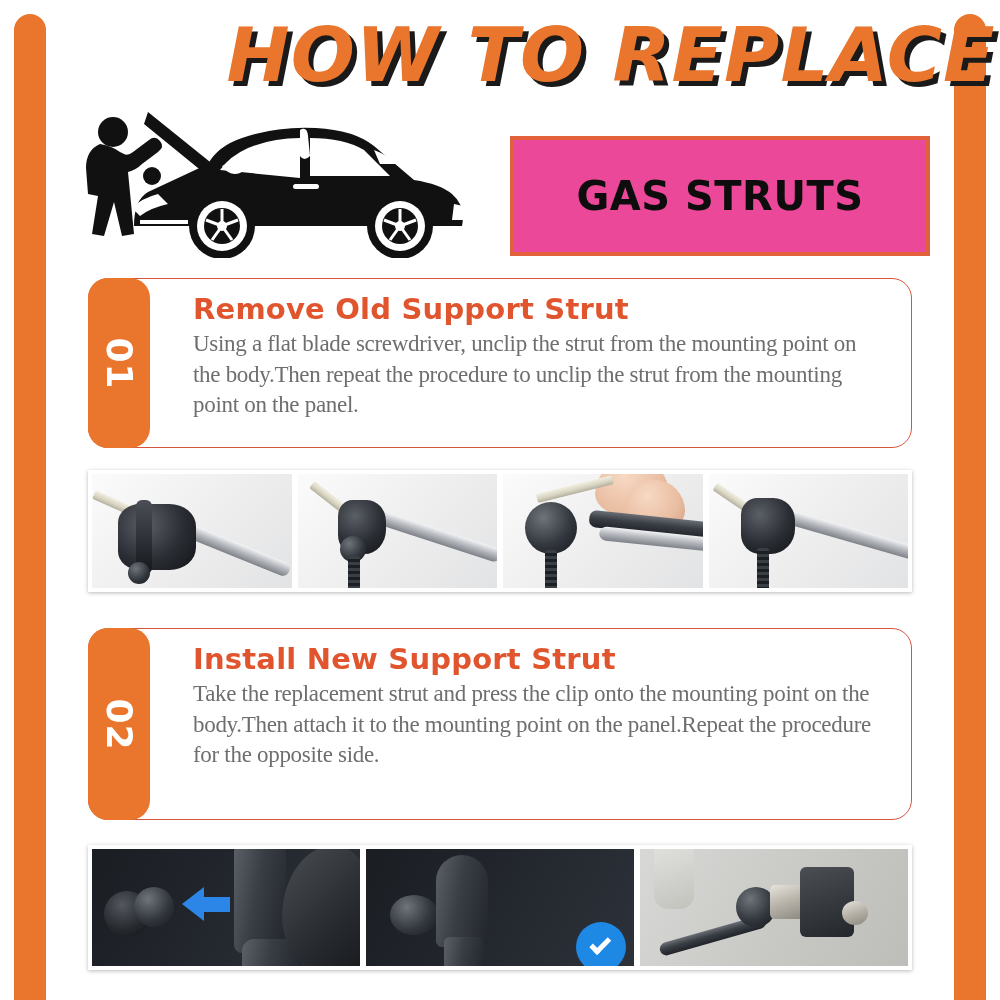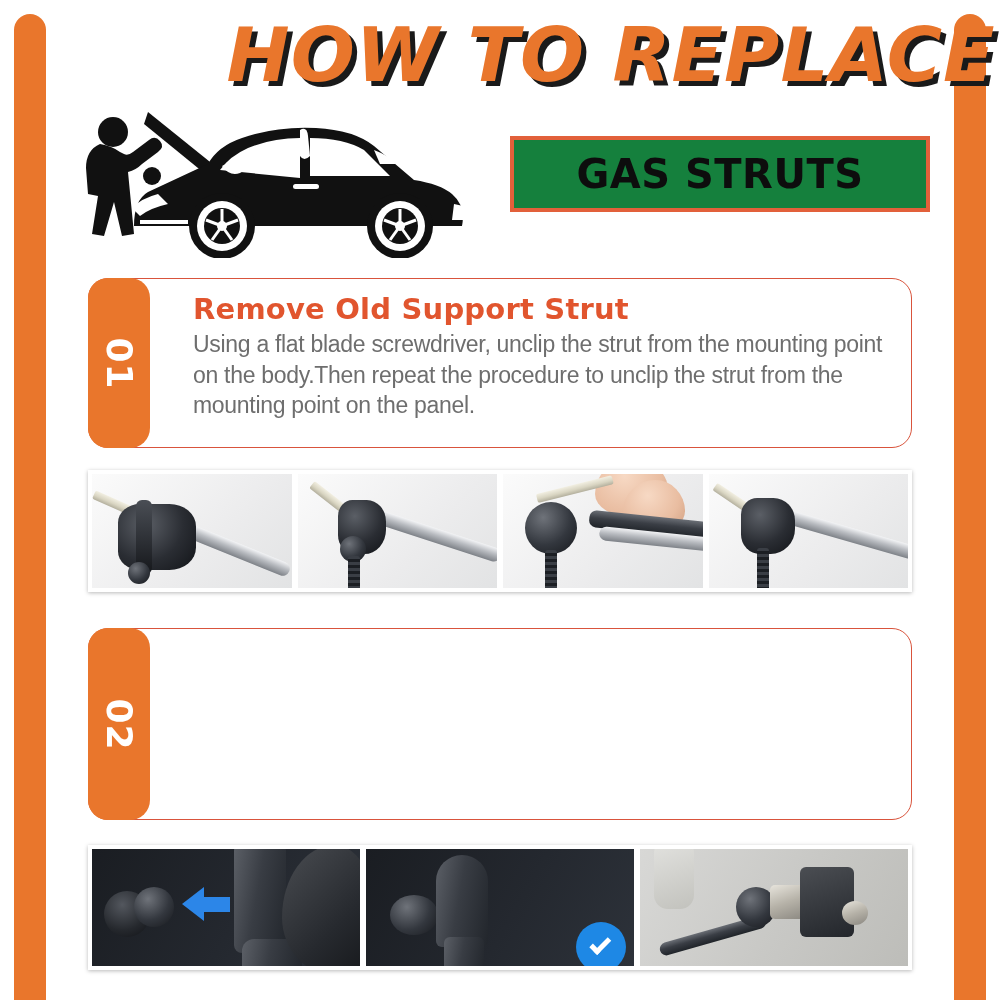--- a/index.html
+++ b/index.html
@@ -48,22 +48,22 @@
   
   .hero {
     position: absolute;
     left: 70px; right: 70px; top: 108px;
     height: 150px;
   }
   .car-art { position: absolute; left: 0; top: 0; width: 420px; height: 150px; }
   .subject-box {
     position: absolute;
     right: 0; top: 28px;
-    width: 420px; height: 76px;
-    background: #15803d;
+    width: 420px; height: 120px;
+    background: #ec4899;
     border: 4px solid #E2603A;
     display: flex; align-items: center; justify-content: center;
   }
   .subject-text {
     font-size: 40px;
     font-weight: 800;
     letter-spacing: 0.5px;
     color: #0d0d0d;
     font-family: "DejaVu Sans", sans-serif;
   }
@@ -112,21 +112,21 @@
     color: #E1552E;
     letter-spacing: 0.2px;
     line-height: 1.12;
     font-family: "DejaVu Sans", sans-serif;
     margin-bottom: 4px;
   }
   .step-text {
     font-size: 23px;
     line-height: 1.32;
     color: #6E6E6E;
-    font-family: Liberation Sans, sans-serif;
+    font-family: Liberation Serif, serif;
     letter-spacing: -0.3px;
   }
 
   
   .photo-strip {
     position: absolute;
     left: 88px; right: 88px;
     display: flex;
     gap: 6px;
     background: #ffffff;
@@ -336,20 +336,24 @@
       <div class="rod" style="left:60px; top:52px; width:150px; transform:rotate(16deg);"></div>
       <div class="clip" style="left:32px; top:24px; width:54px; height:56px;"></div>
       <div class="stud" style="left:48px; top:74px; height:44px;"></div>
     </div>
   </div>
 
   <div class="step-card two">
     <div class="num-tab">
       <span class="num">02</span>
     </div>
+    <div class="step-body">
+      <div class="step-title">Install New Support Strut</div>
+      <div class="step-text">Take the replacement strut and press the clip onto the mounting point on the body.Then attach it to the mounting point on the panel.Repeat the procedure for the opposite side.</div>
+    </div>
   </div>
 
   <div class="photo-strip two">
 
     <div class="photo darkbg">
       <div class="ball" style="left:12px; top:42px; width:46px; height:46px; background:radial-gradient(circle at 40% 30%,#53575e,#25282d 60%,#101216);"></div>
       <div class="ball" style="left:42px; top:38px; width:40px; height:40px;"></div>
       <div class="blue-arrow-tail" style="left:112px; top:48px; width:26px;"></div>
       <div class="blue-arrow" style="left:90px; top:38px;"></div>
       <div class="bracket" style="left:142px; top:-6px; width:52px; height:110px;"></div>

